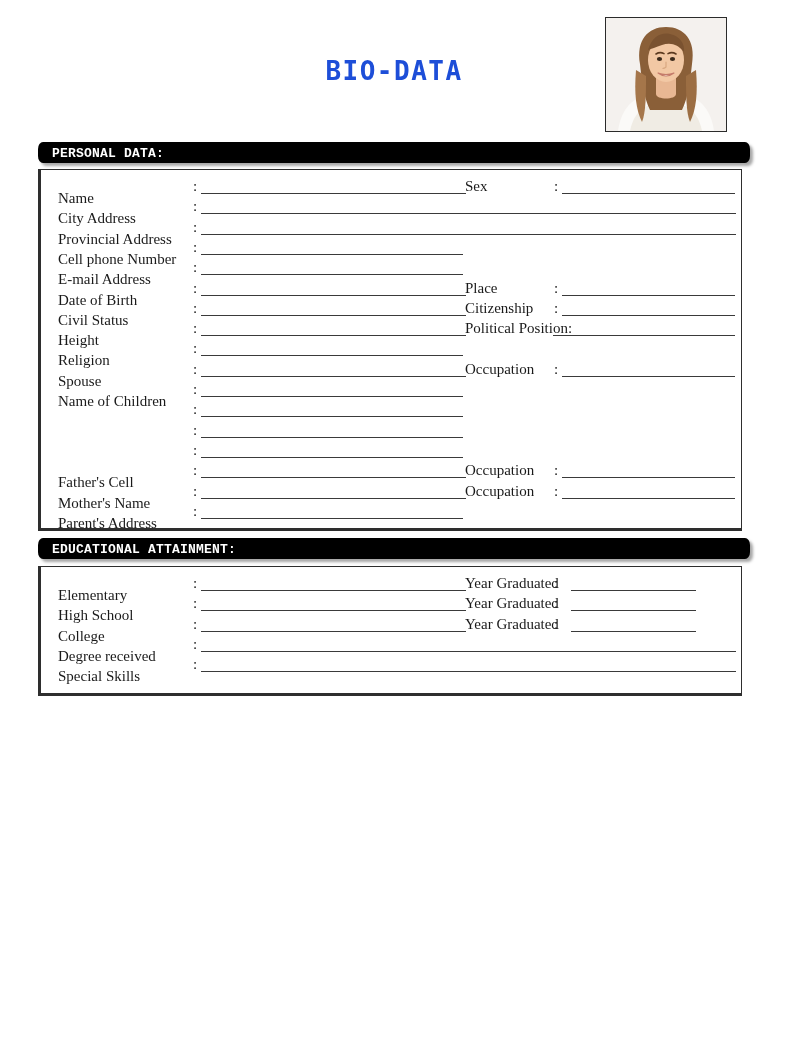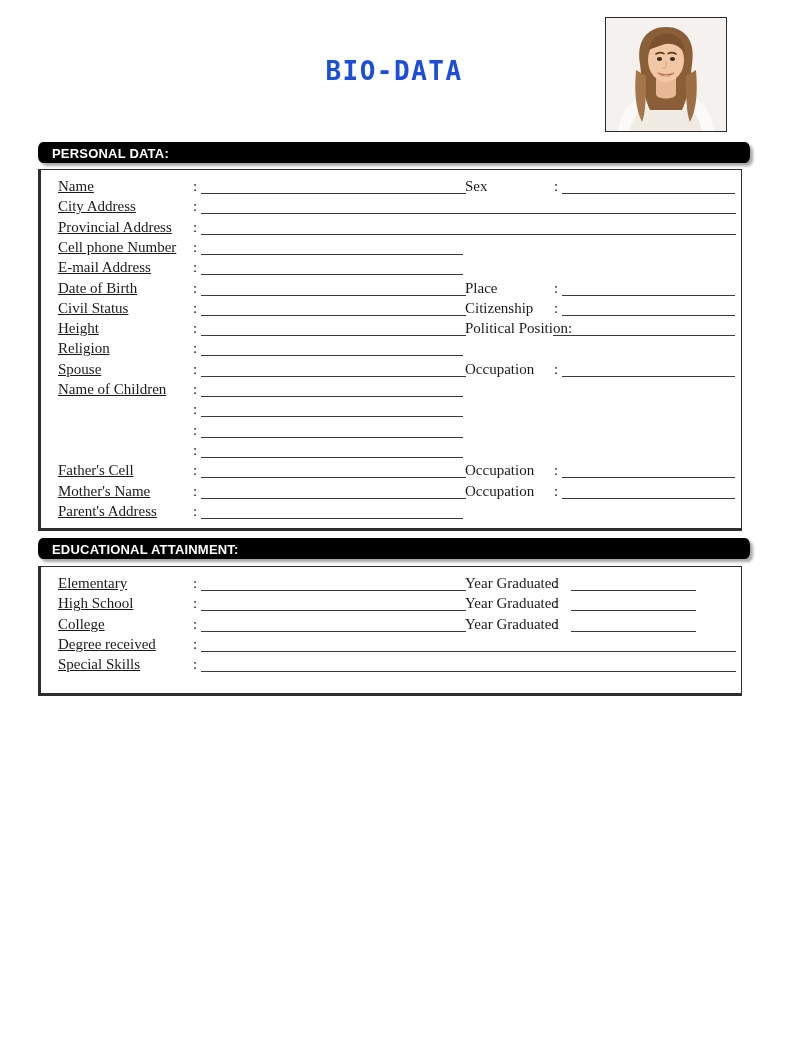--- a/index.html
+++ b/index.html
@@ -51,21 +51,21 @@
     background: #000000;
     border-radius: 5px / 7px;
     box-shadow: 3px 3px 3px rgba(0,0,0,0.35);
   }
   .section-bar .bar-label {
     position: absolute;
     left: 14px;
     top: 50%;
     transform: translateY(-50%);
     color: #ffffff;
-    font-family: Liberation Sans, sans-serif;
+    font-family: Liberation Mono, monospace;
     font-weight: bold;
     font-size: 13px;
     letter-spacing: 0.2px;
     white-space: nowrap;
   }
 
   #bar-personal { top: 142px; }
   #bar-education { top: 538px; }
 
   
@@ -92,21 +92,21 @@
   }
 
   .lbl {
     position: absolute;
     font-family: "Liberation Serif", serif;
     font-size: 15px;
     line-height: 20px;
     white-space: nowrap;
     color: #1a1a1a;
   }
-  .lbl-left  { left: 17px; top: 0; text-decoration: underline; }
+  .lbl-left  { left: 17px; top: 12px; }
   .colon-l   { left: 152px; top: 0; }
   .lbl-mid   { left: 424px; top: 0; }
   .colon-m   { left: 513px; top: 0; }
 
   
   .rule {
     position: absolute;
     border-bottom: 1.3px solid #3a3a3a;
     height: 0;
     top: 17px;

